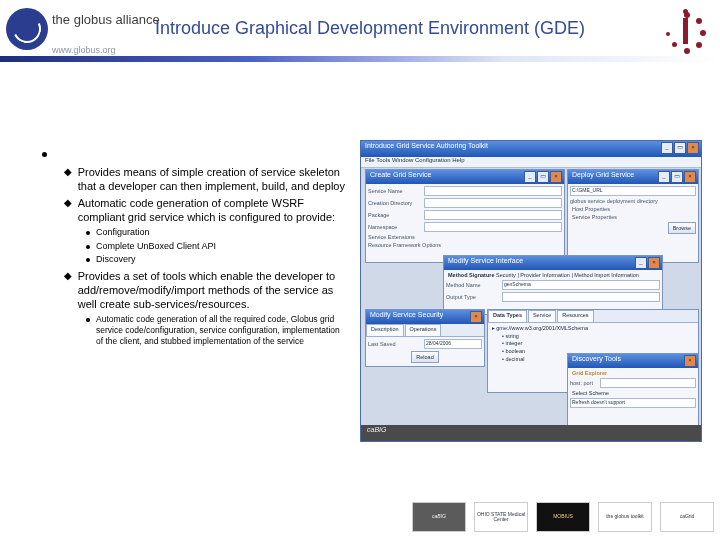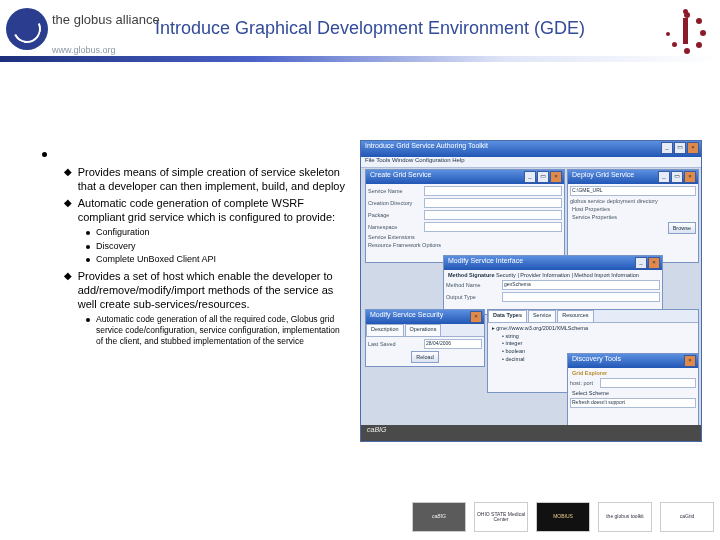--- a/index.html
+++ b/index.html
@@ -98,29 +98,29 @@
     <div class="b2">
         <span class="dot2">◆</span>
         <span class="txt">Automatic code generation of complete WSRF compliant grid service which is configured to provide:</span>
       </div>
     <div class="b3">
         <span class="dot3"></span>
         <span class="txt">Configuration</span>
       </div>
     <div class="b3">
         <span class="dot3"></span>
+        <span class="txt">Complete UnBoxed Client API</span>
+      </div>
+    <div class="b3">
+        <span class="dot3"></span>
         <span class="txt">Discovery</span>
-      </div>
-    <div class="b3">
-        <span class="dot3"></span>
-        <span class="txt">Complete UnBoxed Client API</span>
       </div>
     <div class="b2">
         <span class="dot2">◆</span>
-        <span class="txt">Provides a set of host which enable the developer to add/remove/modify/import methods of the service as well create sub-services/resources.</span>
+        <span class="txt">Provides a set of tools which enable the developer to add/remove/modify/import methods of the service as well create sub-services/resources.</span>
       </div>
     <div class="b3" style="font-size:8.5px">
         <span class="dot3"></span>
         <span class="txt">Automatic code generation of all the required code, Globus grid service code/configuration, service configuration, implementation of the client, and stubbed implementation of the service</span>
       </div>
   </div>
 
   <div class="shot">
     <div class="winbar"><span>Introduce Grid Service Authoring Toolkit</span>
       <span class="wbtns">

